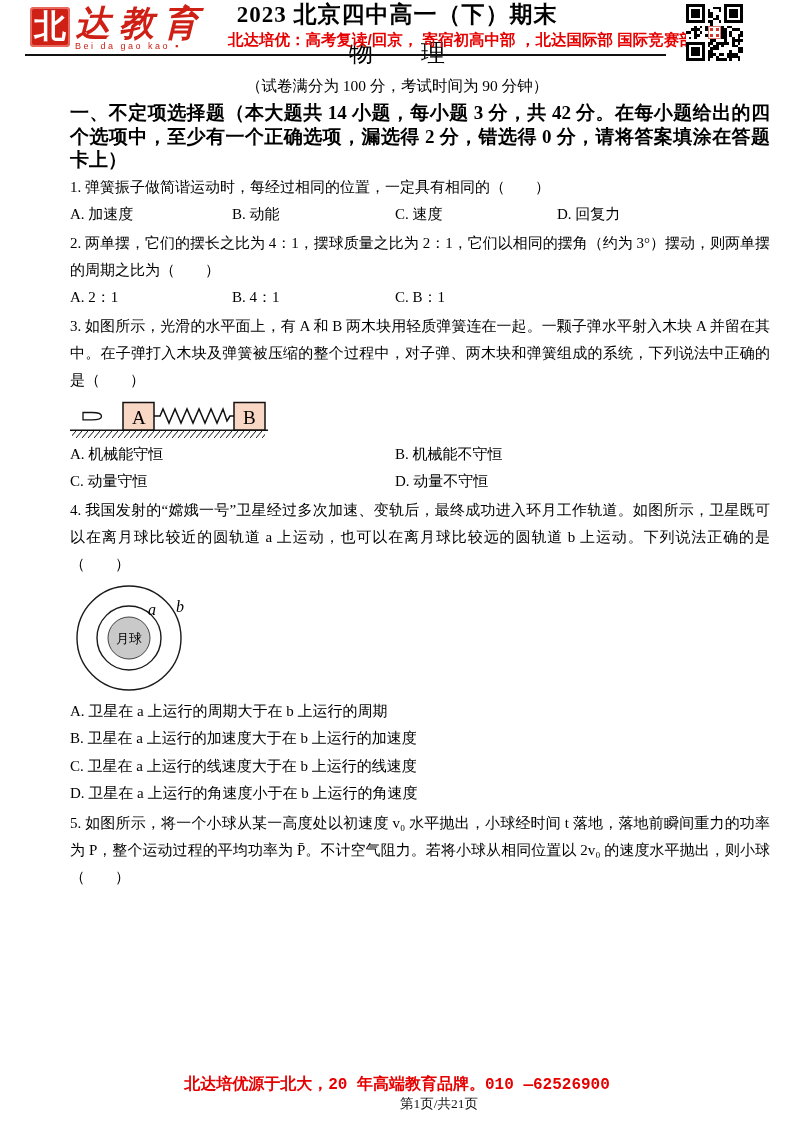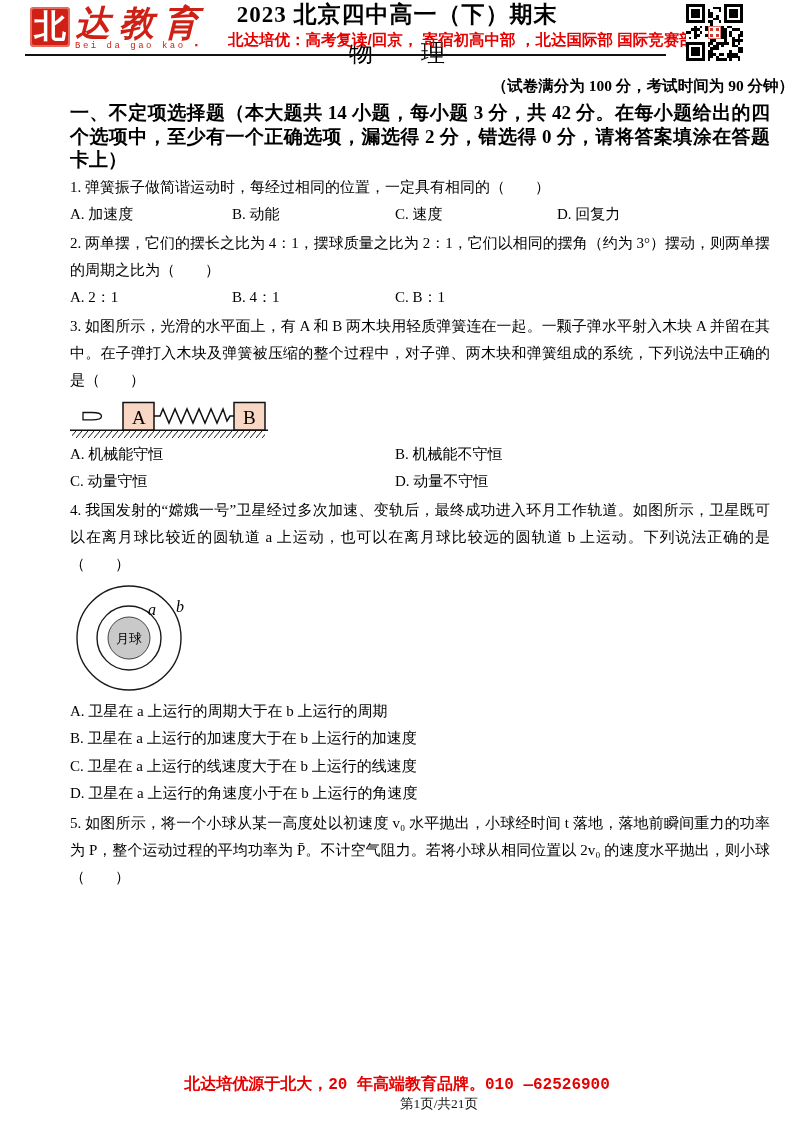--- a/index.html
+++ b/index.html
@@ -12,33 +12,33 @@
   .seal{
     width:40px;height:40px;background:#cf2015;color:#fff;border-radius:4px;
     display:flex;align-items:center;justify-content:center;
     font-size:32px;font-weight:700;box-shadow:inset 0 0 0 2px #e9695f;
   }
   .brand-text{display:flex;flex-direction:column;justify-content:center;}
   .brand-name{
     color:#cf2015;font-size:35px;line-height:33px;font-weight:700;font-style:italic;
     letter-spacing:9px;white-space:nowrap;
   }
-  .brand-sub{color:#cf2015;font-size:9px;letter-spacing:2.5px;margin-top:1px;font-family:Liberation Mono, monospace;}
+  .brand-sub{color:#cf2015;font-size:9px;letter-spacing:2.5px;margin-top:1px;font-family:Liberation Sans, sans-serif;}
   .slogan{
     position:absolute;left:228px;top:30px;width:440px;
     color:#e60000;font-weight:700;font-size:15.5px;white-space:nowrap;
     font-family:"Liberation Sans",sans-serif;
   }
   .rule{position:absolute;left:25px;top:54px;width:641px;height:2px;background:#111;}
   .qr{position:absolute;left:686px;top:4px;width:57px;height:57px;shape-rendering:crispEdges;}
   
   .content{}
   .title{margin:0;text-align:center;font-size:23px;line-height:30px;font-weight:700;letter-spacing:1px;}
   .subject{margin:8px 0 0;text-align:center;font-size:24px;line-height:30px;font-weight:400;}
-  .note{margin:8px 0 0;text-align:right;font-size:15.5px;line-height:20px;font-weight:700;}
+  .note{margin:8px 0 0;text-align:center;font-size:15.5px;line-height:20px;font-weight:400;}
   .section-heading{
     margin:5px 24px 0 70px;font-size:19px;line-height:23.5px;font-weight:700;text-align:justify;
   }
   
   .question{margin:0 24px 0 70px;}
   .q-text{margin:2px 0 0;font-size:15px;line-height:27px;text-align:justify;}
   .options{font-size:15px;line-height:27px;}
   .cols-4{display:grid;grid-template-columns:162px 163px 162px auto;}
   .cols-2{display:grid;grid-template-columns:325px auto;}
   .cols-1 .opt{display:block;line-height:27.5px;}

